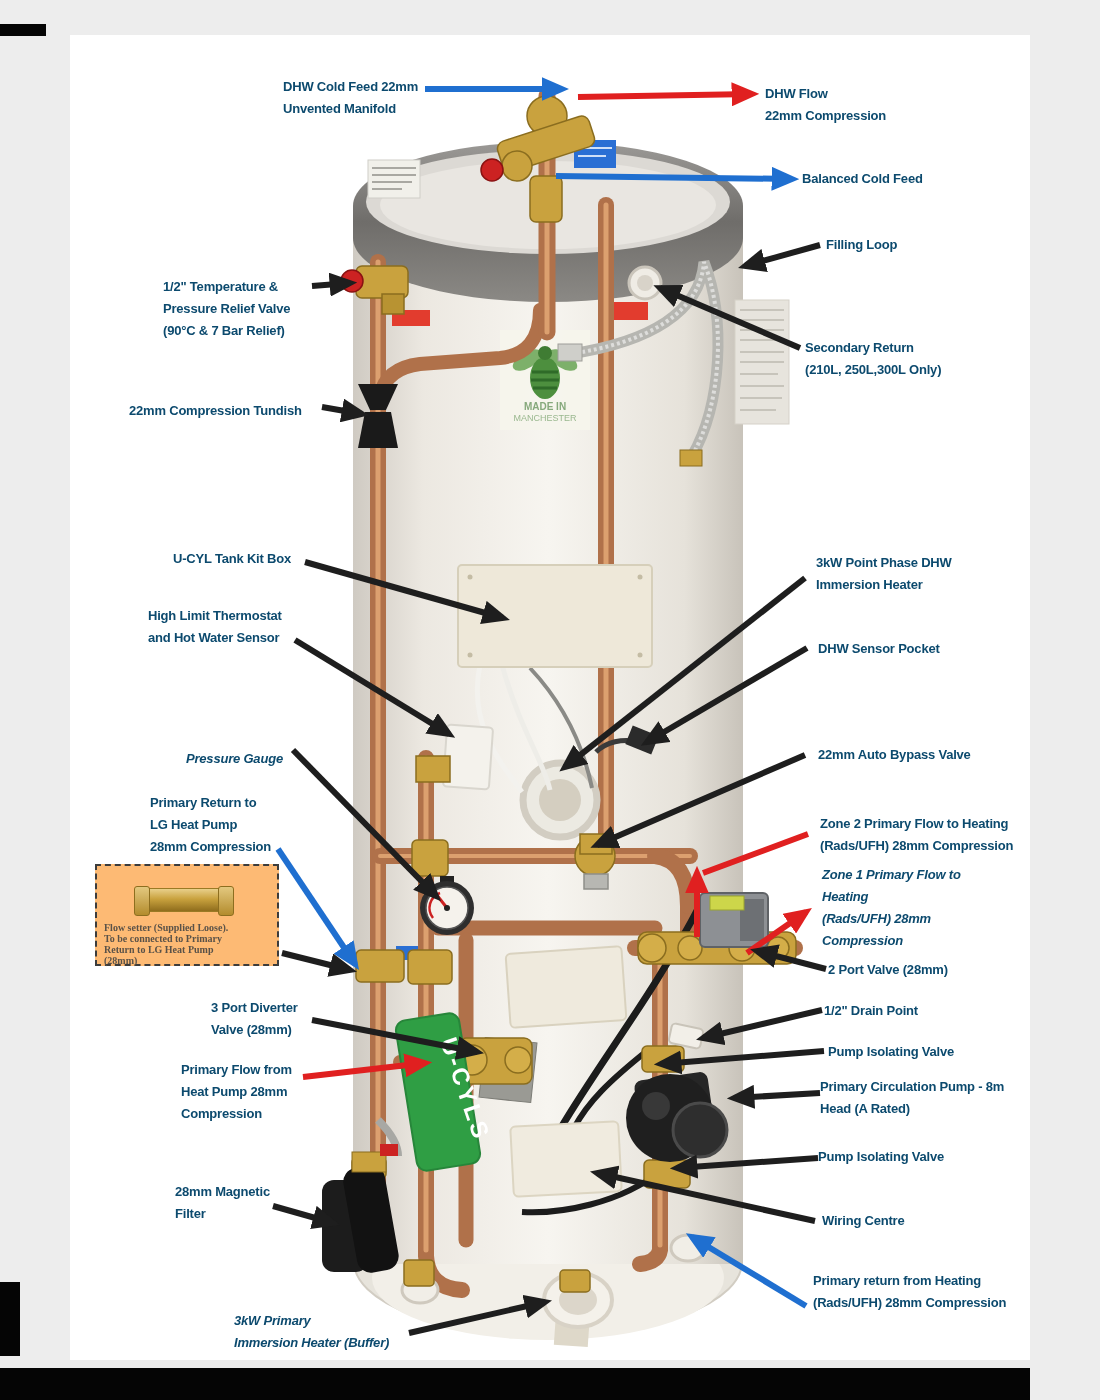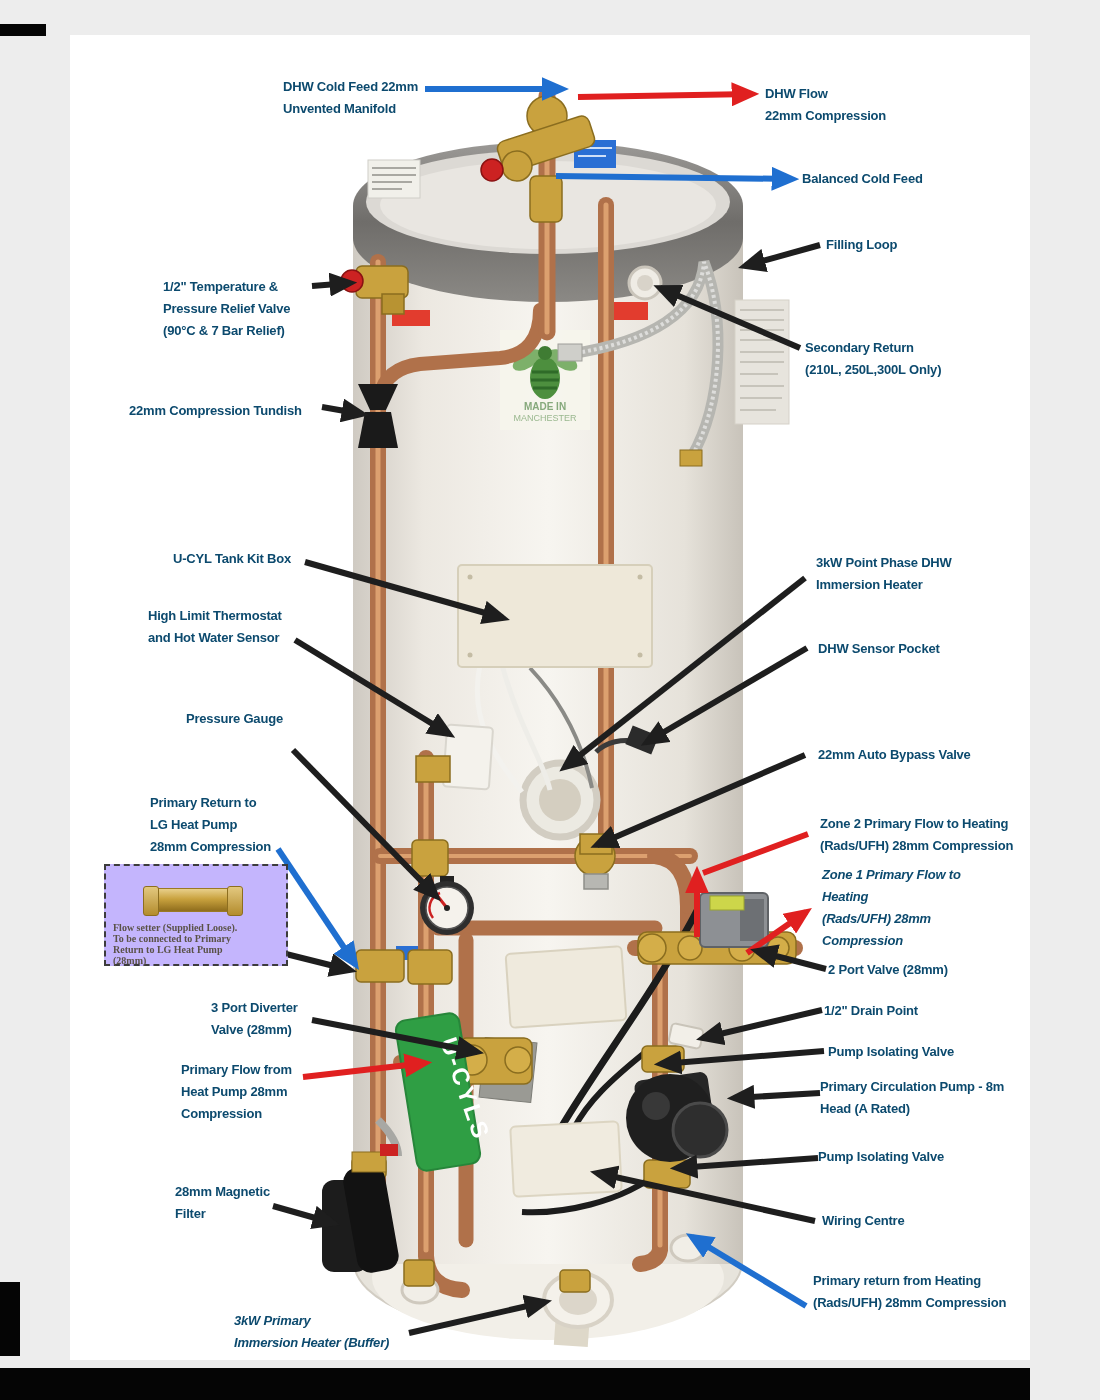--- a/index.html
+++ b/index.html
@@ -5,22 +5,22 @@
   html,body{margin:0;padding:0;background:#ededed;}
   #canvas{position:relative;width:1100px;height:1400px;background:#ededed;overflow:hidden;
           font-family:"Liberation Sans",sans-serif;}
   #page{position:absolute;left:70px;top:35px;width:960px;height:1325px;background:#ffffff;}
   .black-bar{position:absolute;background:#050505;}
   #art{position:absolute;left:0;top:0;width:1100px;height:1400px;pointer-events:none;}
   #labels{position:absolute;left:0;top:0;width:1100px;height:1400px;}
   .label{position:absolute;color:#0c4a6e;font-size:13px;font-weight:600;
          line-height:22px;letter-spacing:-0.2px;white-space:nowrap;}
   .label div{white-space:nowrap;}
-  #flow-setter-box{position:absolute;left:104px;top:864px;width:184px;height:102px;
-         border:2px dashed #3c3c3c;background:#c4b5fd;box-sizing:border-box;}
+  #flow-setter-box{position:absolute;left:95px;top:864px;width:184px;height:102px;
+         border:2px dashed #3c3c3c;background:#fdba74;box-sizing:border-box;}
   #flow-setter-text{position:absolute;left:7px;top:56px;font-family:"Liberation Serif",serif;
          font-size:10px;line-height:11px;color:#5a5248;font-weight:600;}
   .fitting{position:absolute;left:40px;top:22px;width:92px;height:22px;border-radius:5px;
          background:linear-gradient(180deg,#e8cf8a 0%,#c9a23e 45%,#8f6d1d 100%);
          border:1px solid #9a7a25;}
   .fitting:before,.fitting:after{content:"";position:absolute;top:-3px;width:14px;height:28px;
          background:linear-gradient(180deg,#e3c87f,#b38c2d);border:1px solid #8d6e1f;border-radius:3px;}
   .fitting:before{left:-4px;} .fitting:after{right:-4px;}
 </style>
 </head>
@@ -308,21 +308,21 @@
         <div>High Limit Thermostat</div>
         <div>and Hot Water Sensor</div>
       </div>
       <div class="label" style="left: 816px; top: 552px;">
         <div>3kW Point Phase DHW</div>
         <div>Immersion Heater</div>
       </div>
       <div class="label" style="left: 818px; top: 638px;">
         <div>DHW Sensor Pocket</div>
       </div>
-      <div class="label" style="left: 186px; top: 708px;">
+      <div class="label" style="left: 186px; top: 748px; font-style: italic;">
         <div>Pressure Gauge</div>
       </div>
       <div class="label" style="left: 818px; top: 744px;">
         <div>22mm Auto Bypass Valve</div>
       </div>
       <div class="label" style="left: 150px; top: 792px;">
         <div>Primary Return to</div>
         <div>LG Heat Pump</div>
         <div>28mm Compression</div>
       </div>

